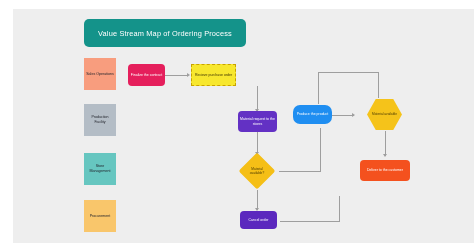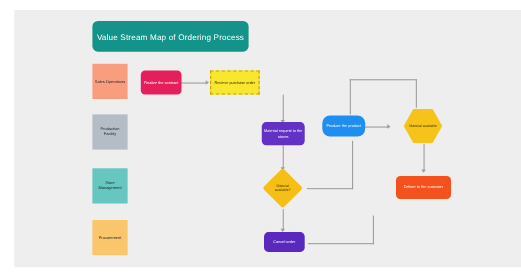--- a/index.html
+++ b/index.html
@@ -15,21 +15,21 @@
     position:absolute;
     left:13px;top:9px;
     width:461px;height:234px;
     background:#eeeeee;
   }
 
   
   .title-banner{
     position:absolute;
     left:84px;top:19px;
-    width:142px;height:28px;
+    width:162px;height:28px;
     background:#14938a;
     border-radius:5px;
     display:flex;align-items:center;justify-content:center;
     color:#ffffff;
     font-size:7.4px;
     letter-spacing:.15px;
     white-space:nowrap;
   }
 
   

